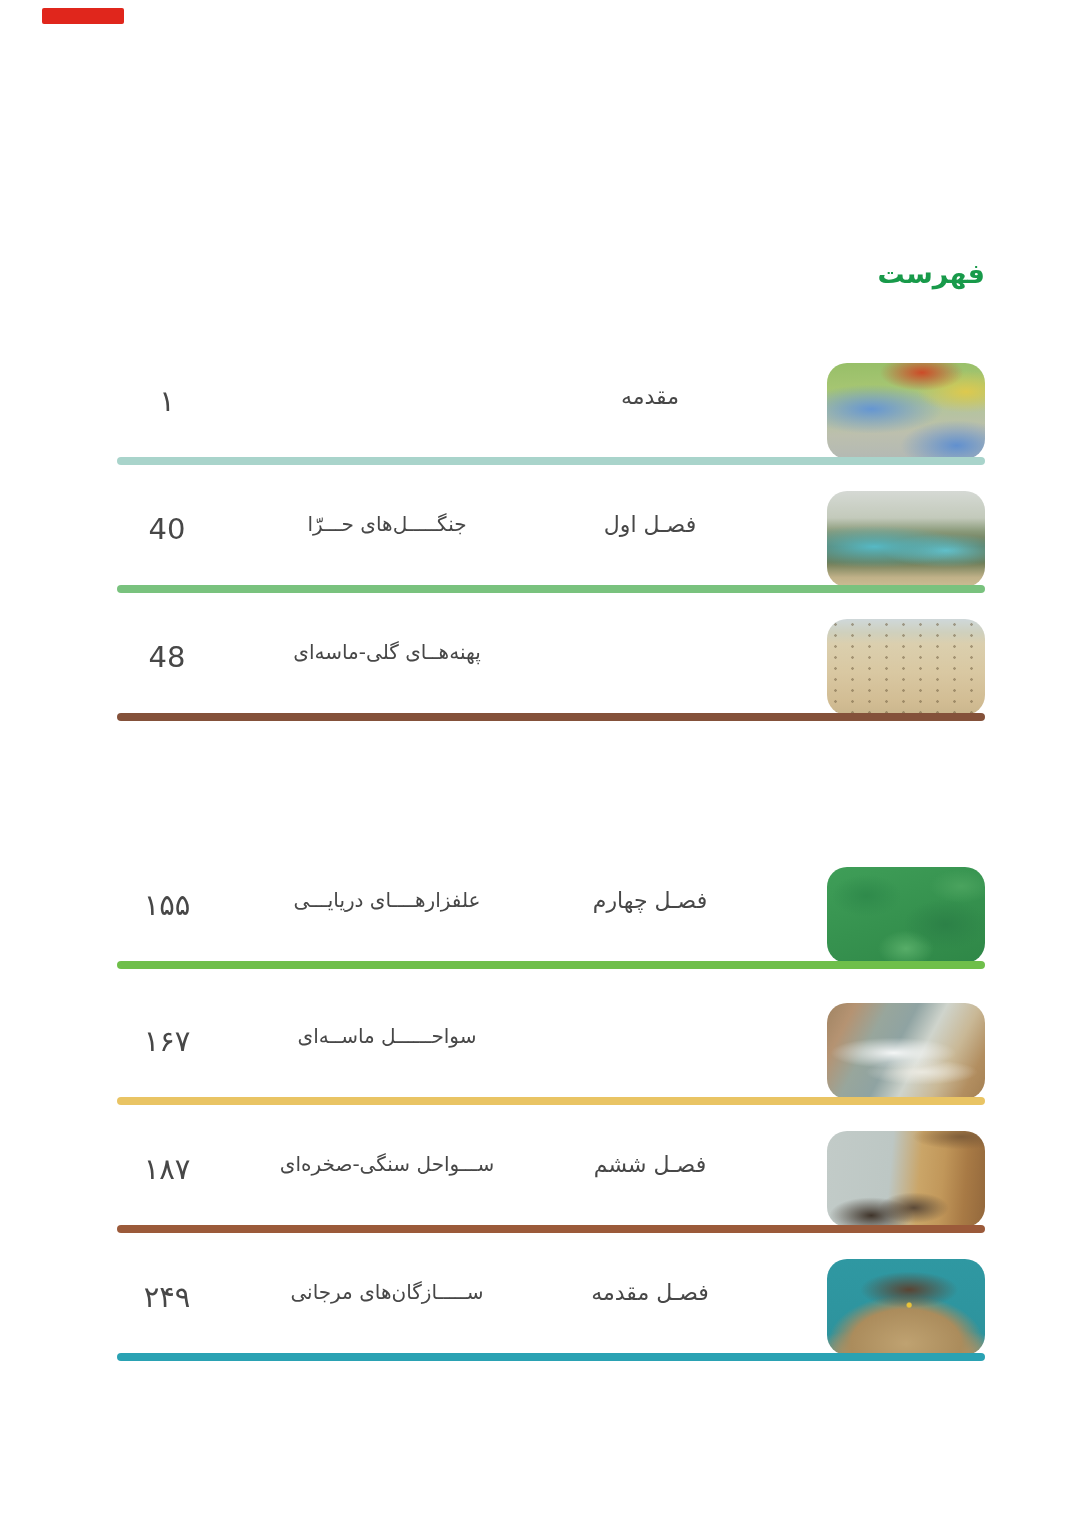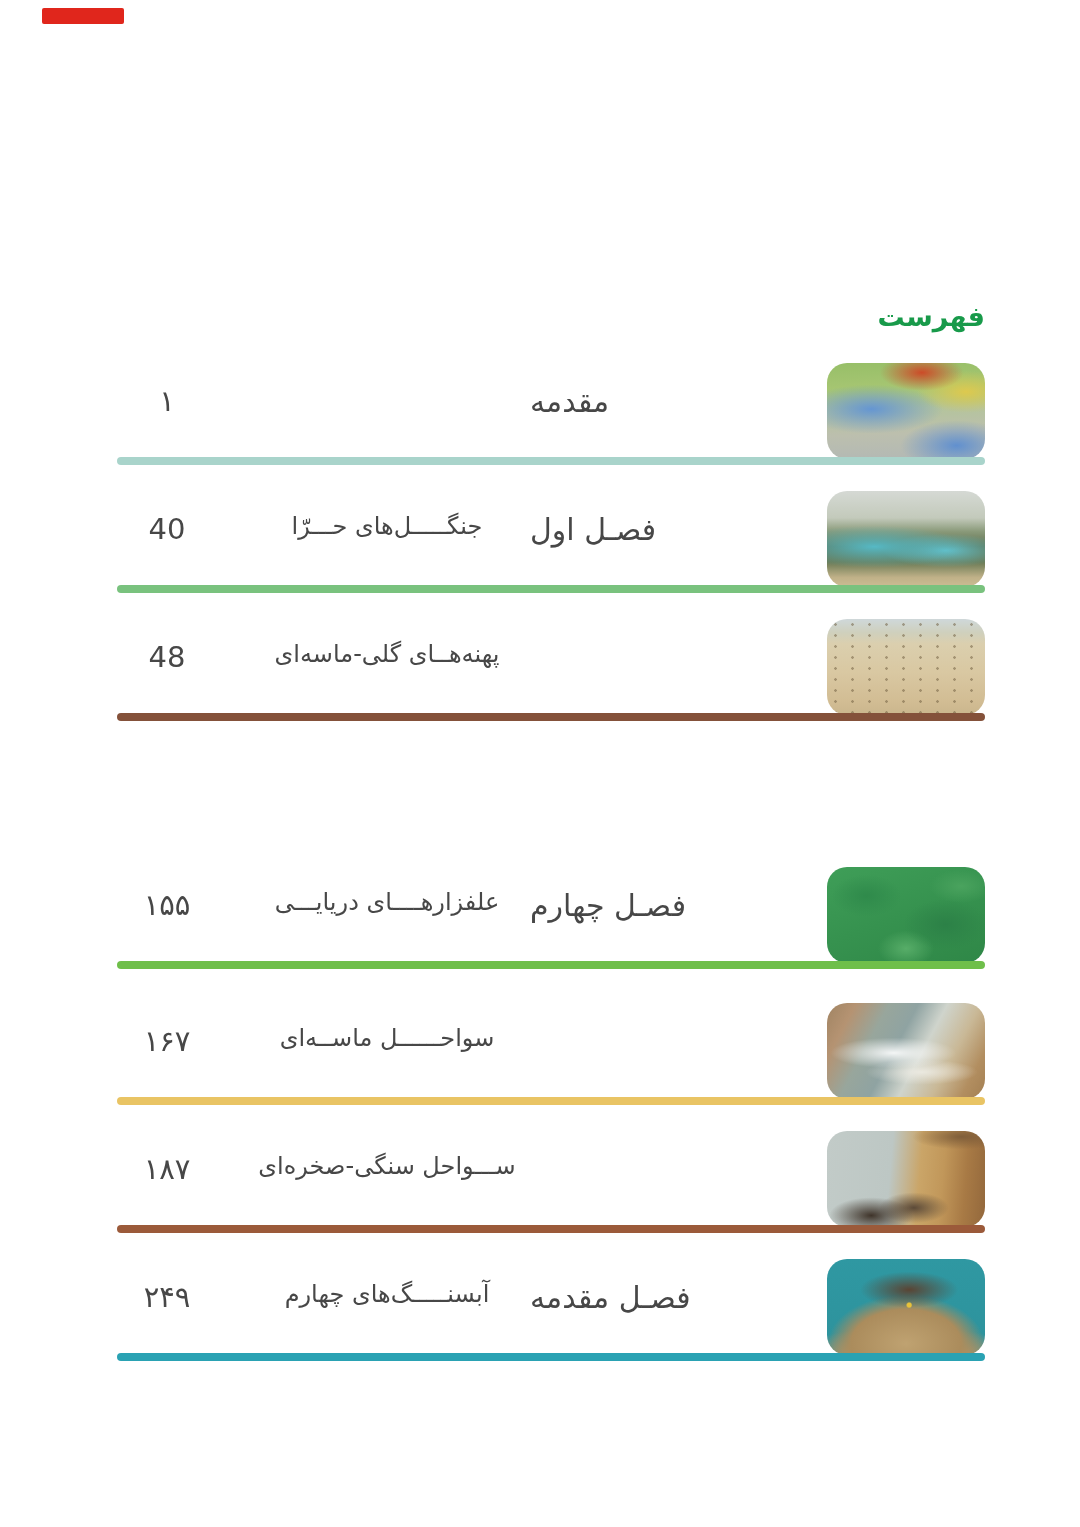--- a/index.html
+++ b/index.html
@@ -4,24 +4,24 @@
 <style>
   html,body{margin:0;padding:0;background:#ffffff;}
   .page{position:relative;width:1080px;height:1527px;background:#ffffff;overflow:hidden;
         font-family:"DejaVu Sans",sans-serif;}
   .red-bar{position:absolute;left:42px;top:8px;width:82px;height:16px;border-radius:2px;}
   .heading{position:absolute;right:95px;top:258px;margin:0;font-size:27px;font-weight:bold;
            direction:rtl;letter-spacing:0;}
   .row{position:absolute;left:117px;width:868px;height:112px;}
   .sep{position:absolute;left:0;right:0;top:103px;height:8px;border-radius:4px;}
   .thumb{position:absolute;right:0;top:9px;width:158px;height:96px;border-radius:20px;}
-  .chapter{position:absolute;right:215px;top:30px;width:240px;text-align:left;direction:rtl;
-           font-size:30px;color:#474747;white-space:nowrap;}
+  .chapter{position:absolute;right:215px;top:30px;width:240px;text-align:center;direction:rtl;
+           font-size:22px;color:#474747;white-space:nowrap;}
   .title{position:absolute;left:45px;width:450px;top:30px;text-align:center;direction:rtl;
-         font-size:24px;color:#474747;white-space:nowrap;}
+         font-size:20px;color:#474747;white-space:nowrap;}
   .pnum{position:absolute;left:0;width:100px;top:30px;text-align:center;direction:rtl;
         font-size:29px;color:#474747;}
 
   
   .t-map{background:
     radial-gradient(ellipse 60px 26px at 60% 10%, #cc4b28 0%, rgba(204,75,40,0) 70%),
     radial-gradient(ellipse 70px 30px at 88% 30%, #ddc94e 0%, rgba(221,201,78,0) 70%),
     radial-gradient(ellipse 100px 34px at 28% 48%, #6596d2 0%, rgba(101,150,210,0) 72%),
     radial-gradient(ellipse 80px 36px at 82% 86%, #6190cf 0%, rgba(97,144,207,0) 70%),
     linear-gradient(178deg, #97bf68 0%, #a7c673 28%, #b4c49c 48%, #bcbfae 72%, #b2b8b5 100%);}
@@ -59,21 +59,21 @@
     radial-gradient(ellipse 60px 30px at 86% 97%, #b29467 0%, rgba(178,148,103,0) 70%),
     linear-gradient(180deg, #2f98a2 0%, #2d929c 100%);}
 </style>
 </head>
 <body>
 
 <div class="page">
 
   <div class="red-bar" style="background: rgb(224, 38, 28);"></div>
 
-  <h1 class="heading" style="color: rgb(24, 154, 74); margin-top: 43px;">فهرست</h1>
+  <h1 class="heading" style="color: rgb(24, 154, 74);">فهرست</h1>
 
   <div class="row" style="top:354px">
     <span class="pnum">۱</span>
     <span class="title"></span>
     <span class="chapter">مقدمه</span>
     <div class="thumb t-map"></div>
     <div class="sep" style="background: rgb(169, 212, 203);"></div>
   </div>
 
   <div class="row" style="top:482px">
@@ -103,25 +103,26 @@
   <div class="row" style="top:994px">
     <span class="pnum">۱۶۷</span>
     <span class="title">سواحــــــل ماســه‌ای</span>
     <div class="thumb t-beach"></div>
     <div class="sep" style="background: rgb(233, 196, 100);"></div>
   </div>
 
   <div class="row" style="top:1122px">
     <span class="pnum">۱۸۷</span>
     <span class="title">ســـواحل سنگی-صخره‌ای</span>
+    <span class="chapter">فصـل ششم</span>
     <div class="thumb t-cliff"></div>
     <div class="sep" style="background: rgb(155, 90, 58);"></div>
   </div>
 
   <div class="row" style="top:1250px">
     <span class="pnum">۲۴۹</span>
-    <span class="title">آبسنـــــگ‌های چهارم</span>
+    <span class="title">ســـــازگان‌های مرجانی</span>
     <span class="chapter">فصـل مقدمه</span>
     <div class="thumb t-coral"></div>
     <div class="sep" style="background: rgb(42, 162, 179);"></div>
   </div>
 
 </div>
 
 </body></html>

